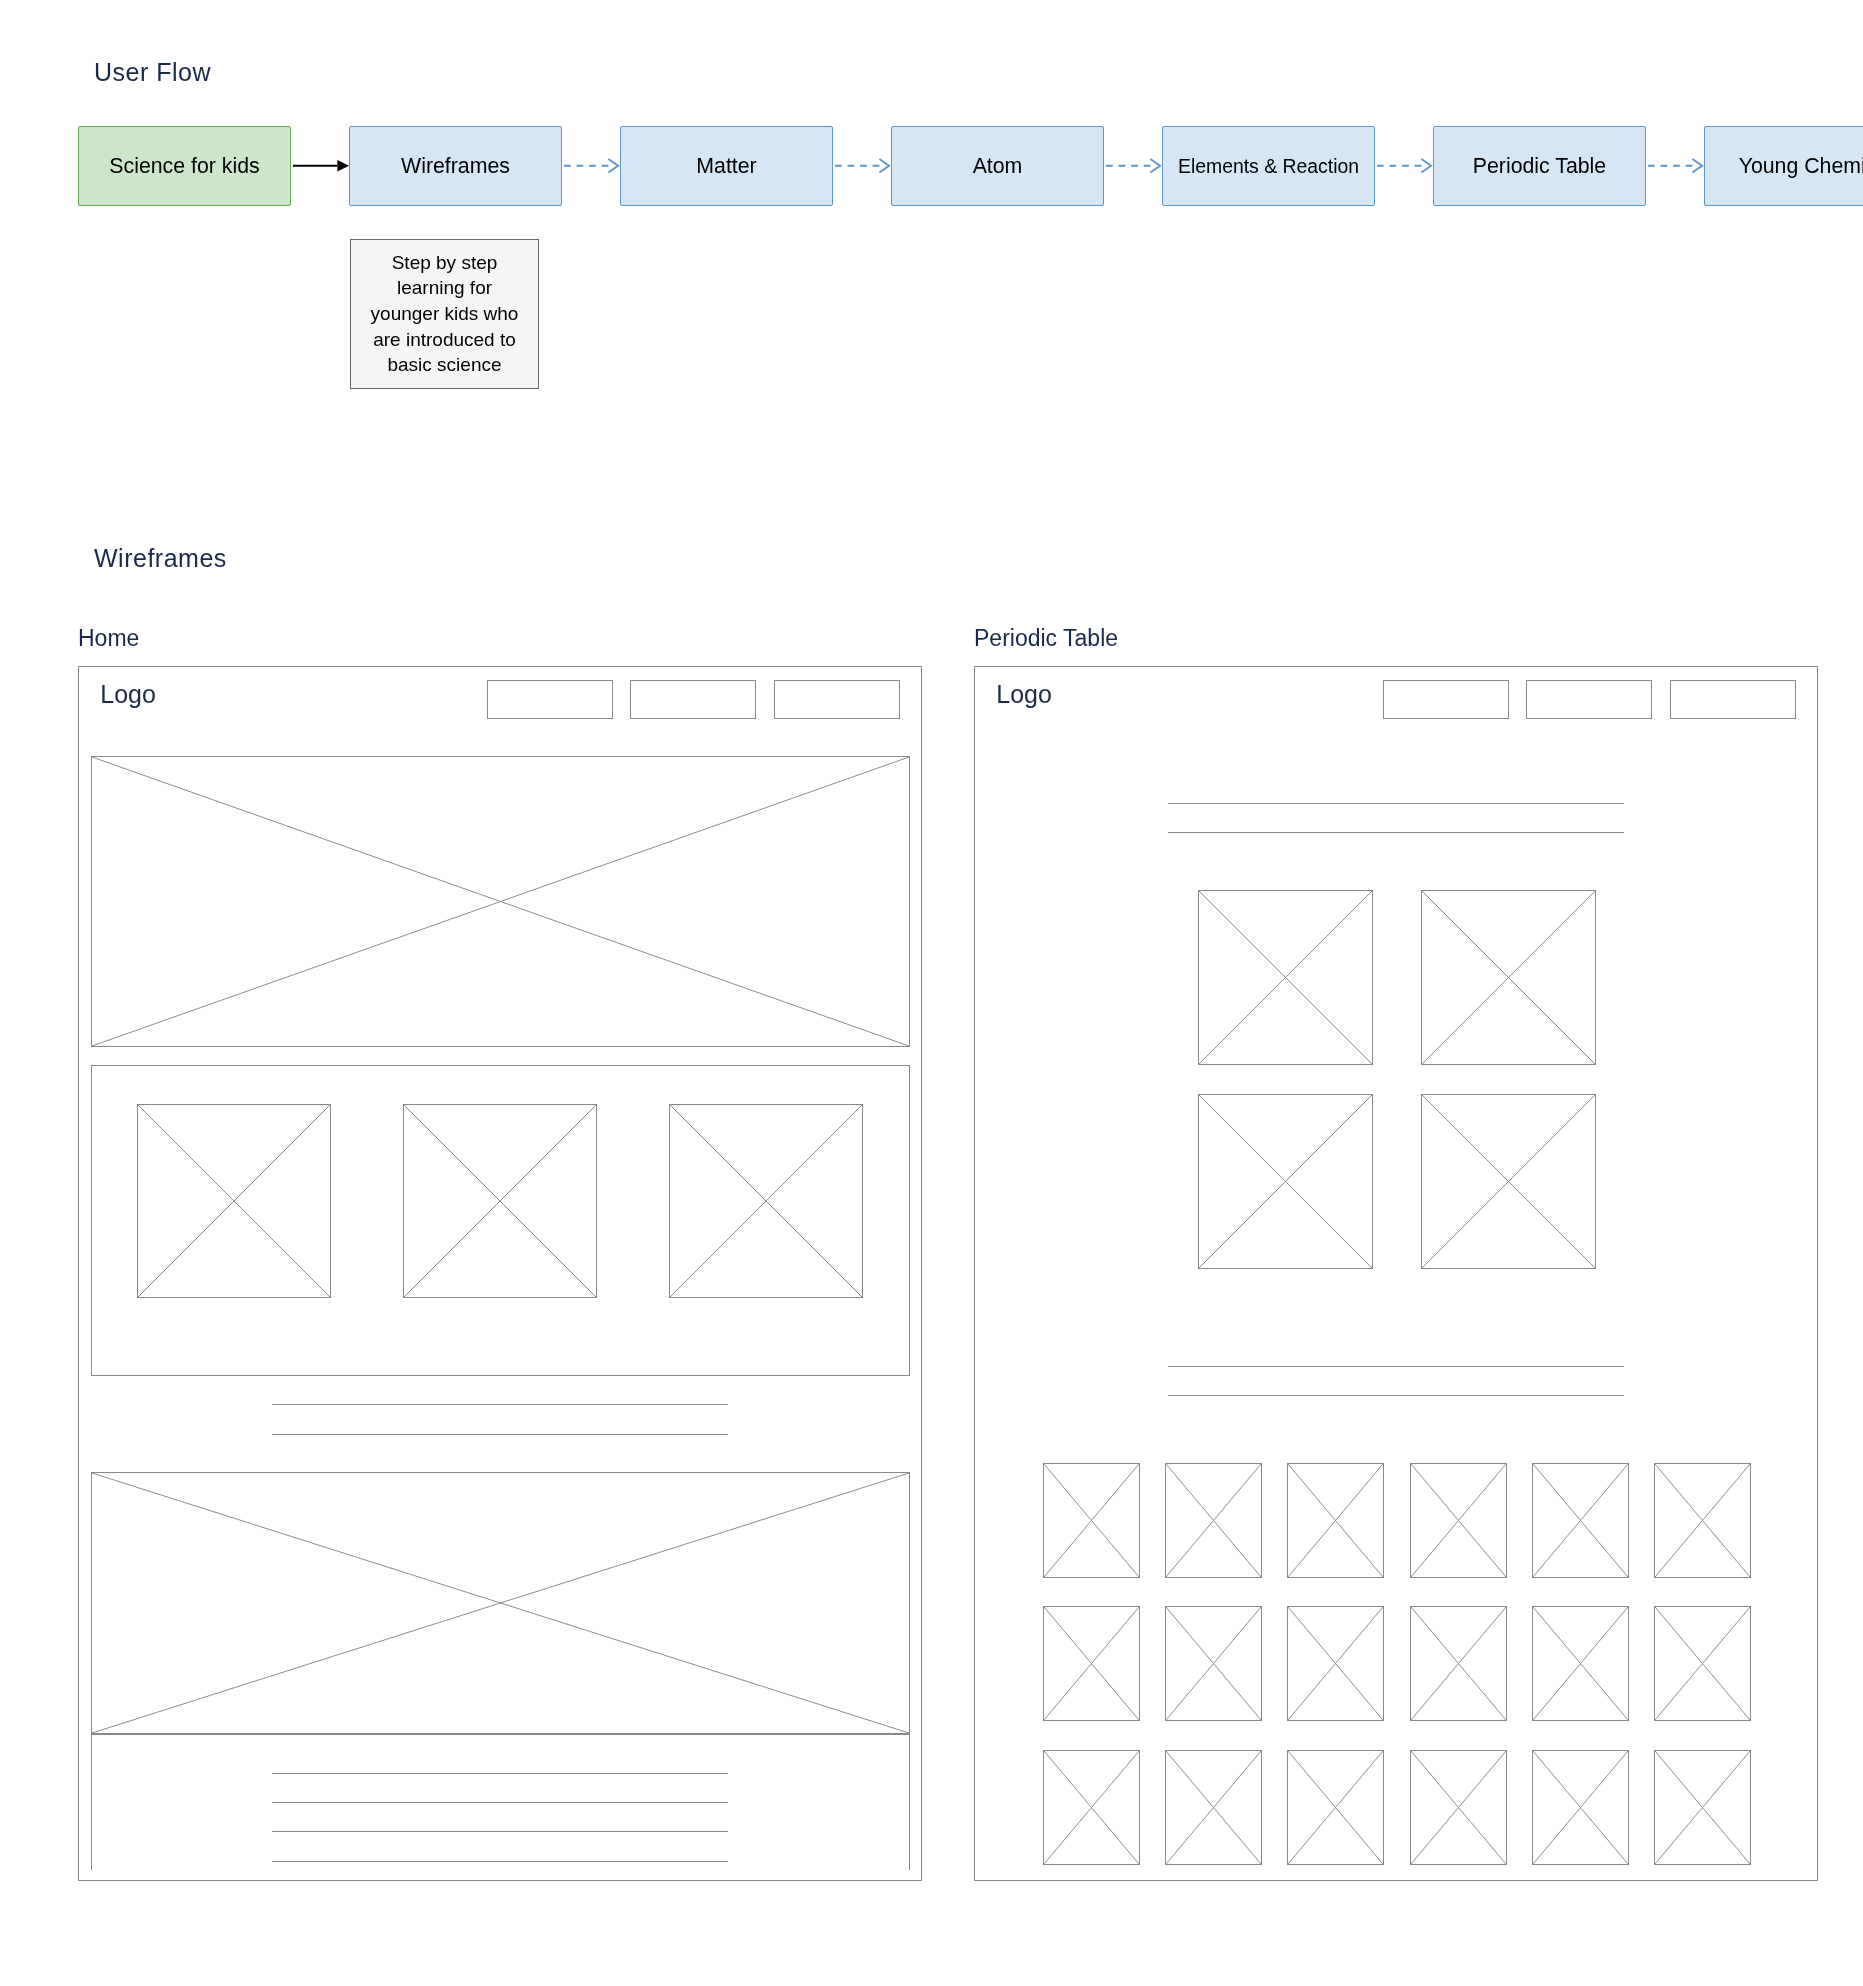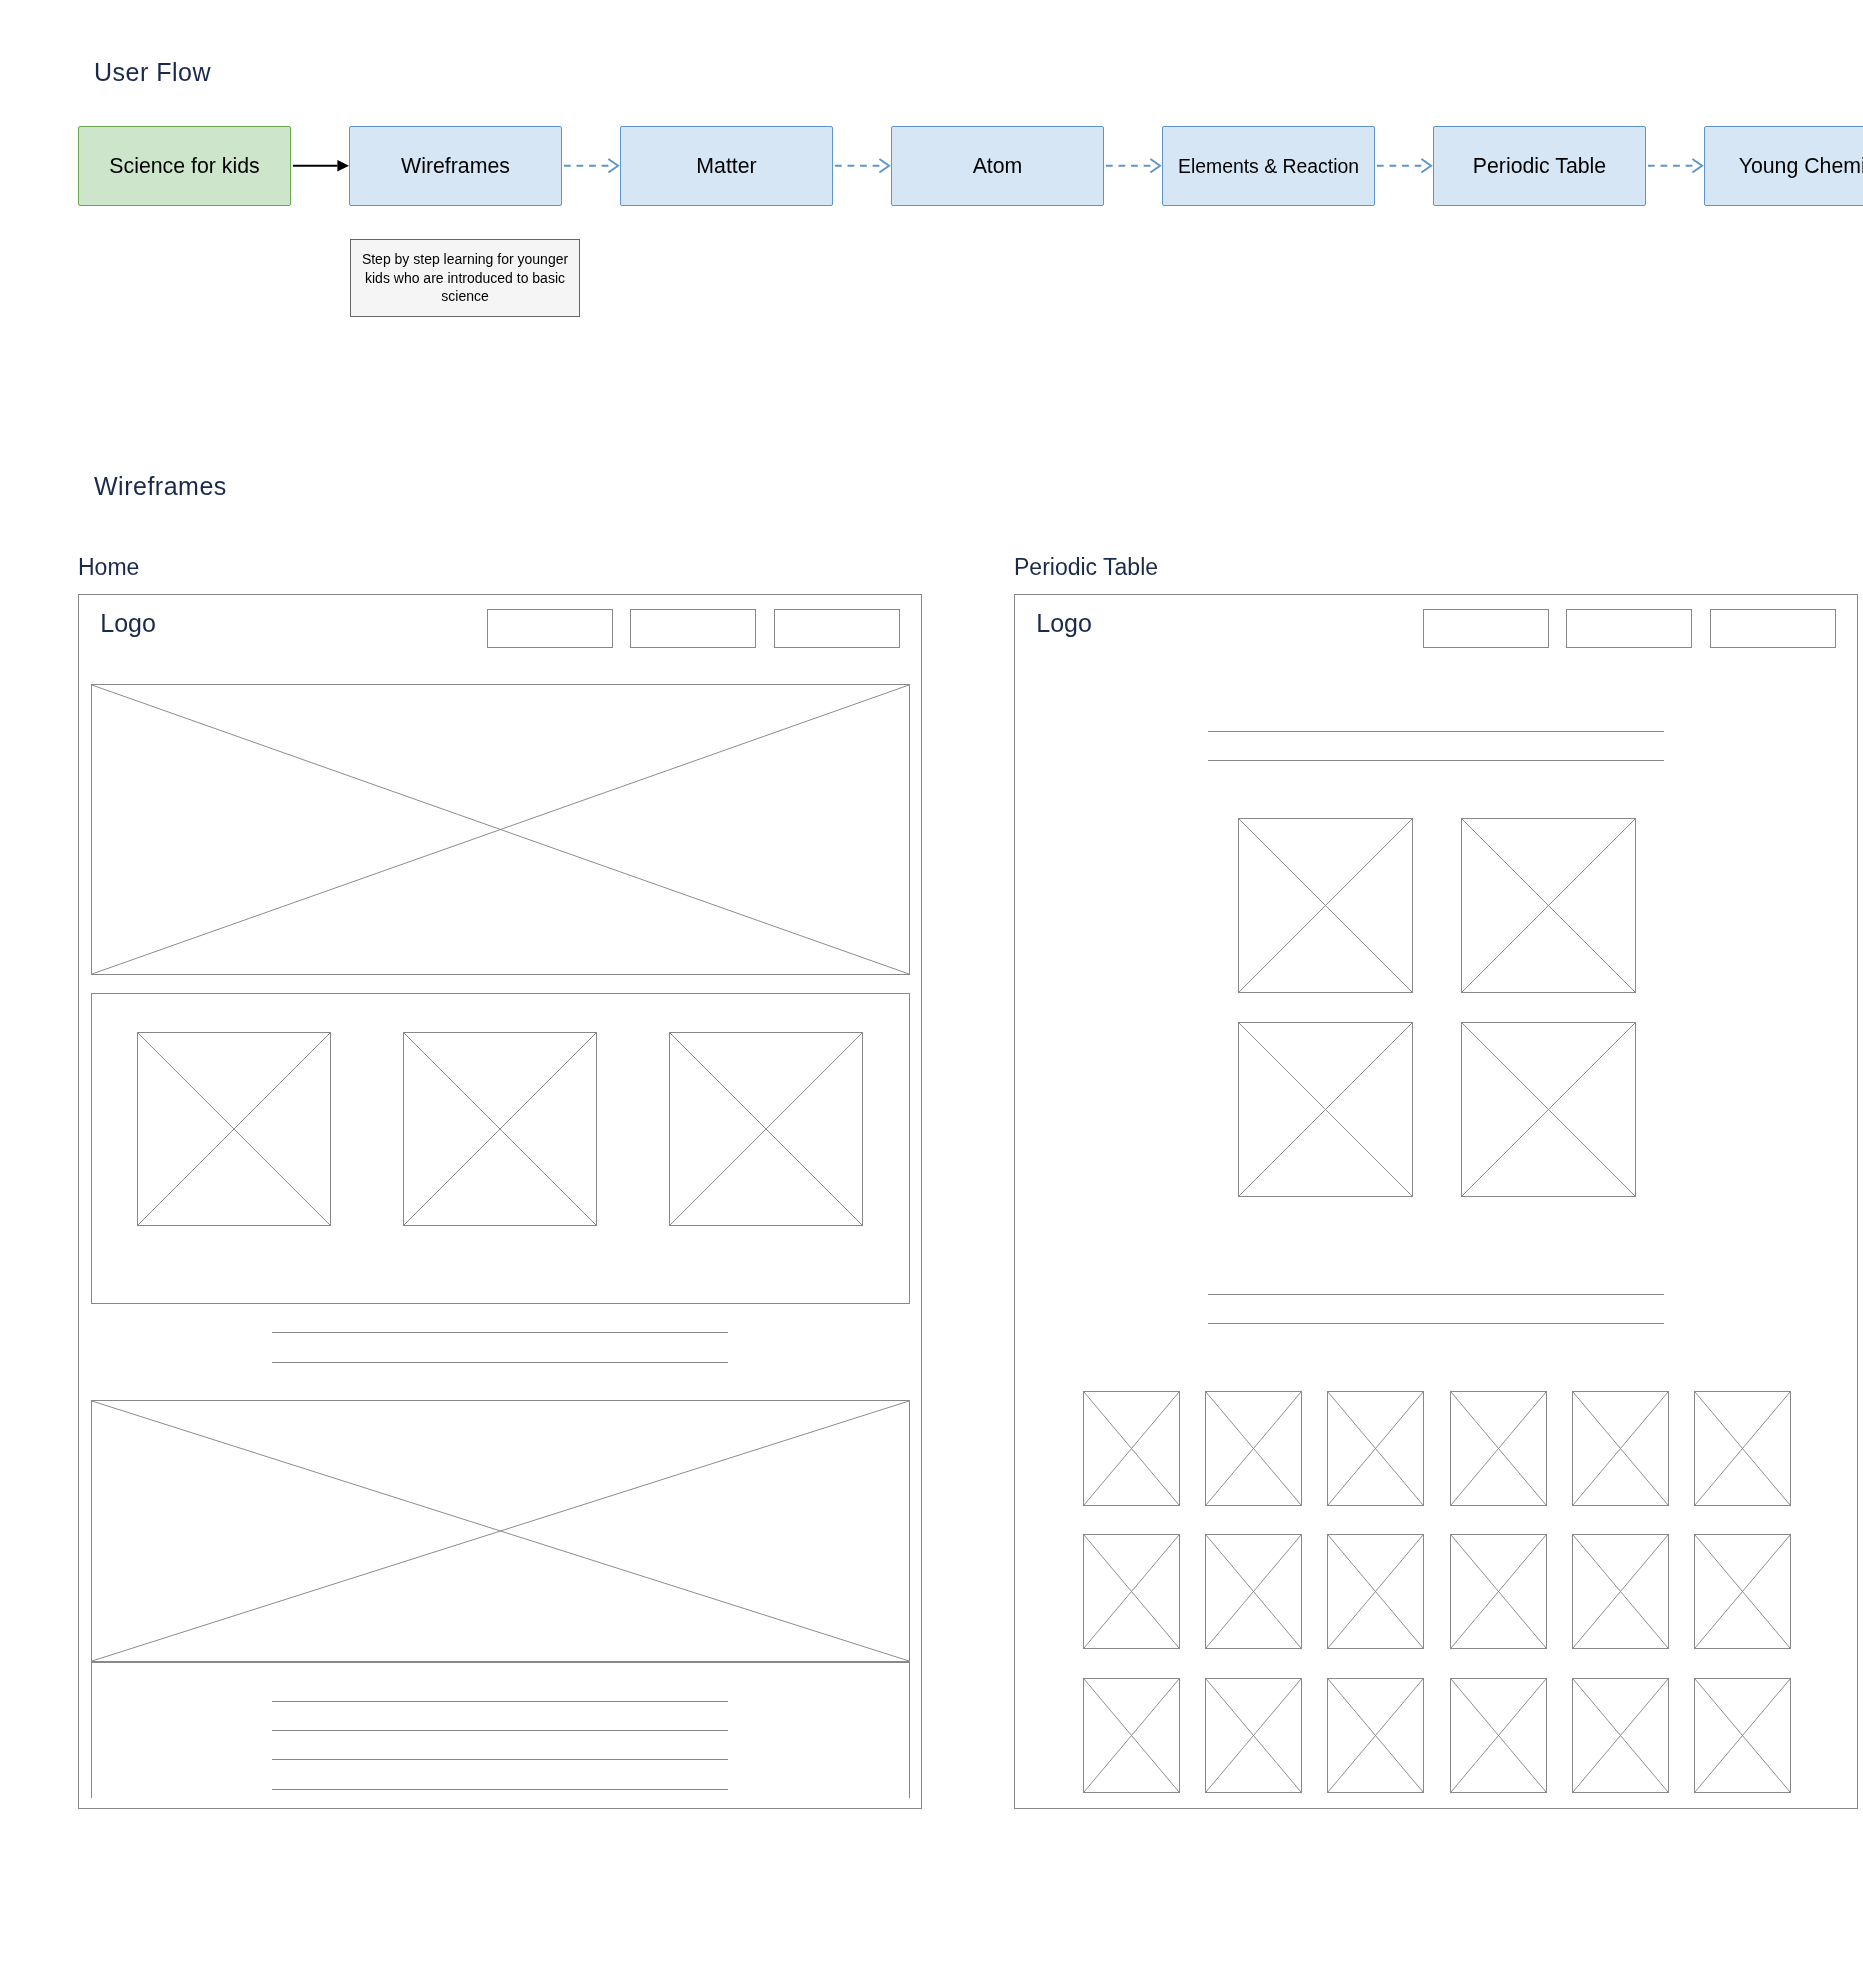--- a/index.html
+++ b/index.html
@@ -49,38 +49,38 @@
     text-align:center;
     padding:0 7.8px;
   }
   .flow-box.green{background:var(--box-green-fill);border:1.5px solid var(--box-green-stroke);width:213px;}
   .flow-box.blue {background:var(--box-blue-fill); border:1.5px solid var(--box-blue-stroke);width:213px;}
 
   .arrow{flex:0 0 auto;display:flex;align-items:center;}
   .arrow svg{display:block;}
 
   .flow-note{
-    width:230px;
+    width:189px;
     margin-top:33px;
     margin-left:272px;
     border:1.5px solid var(--box-grey-stroke);
     background:#f5f5f5;
     padding:9.7px 9.7px;
-    font-size:14px;
+    font-size:19px;
     line-height:1.35;
     font-family:Arial,sans-serif;
     color:#000;
     text-align:center;
     box-sizing:border-box;
   }
 
   
   .wire-cols{
     display:flex;
-    gap:92px;
+    gap:52px;
   }
   .wire-col{flex:0 0 auto;}
   .wire-title{
     font-size:23px;
     font-weight:400;
     margin:13.6px 0 13.6px 0;
   }
   .frame{
     width:844px;
     border:1px solid var(--wire-stroke);

